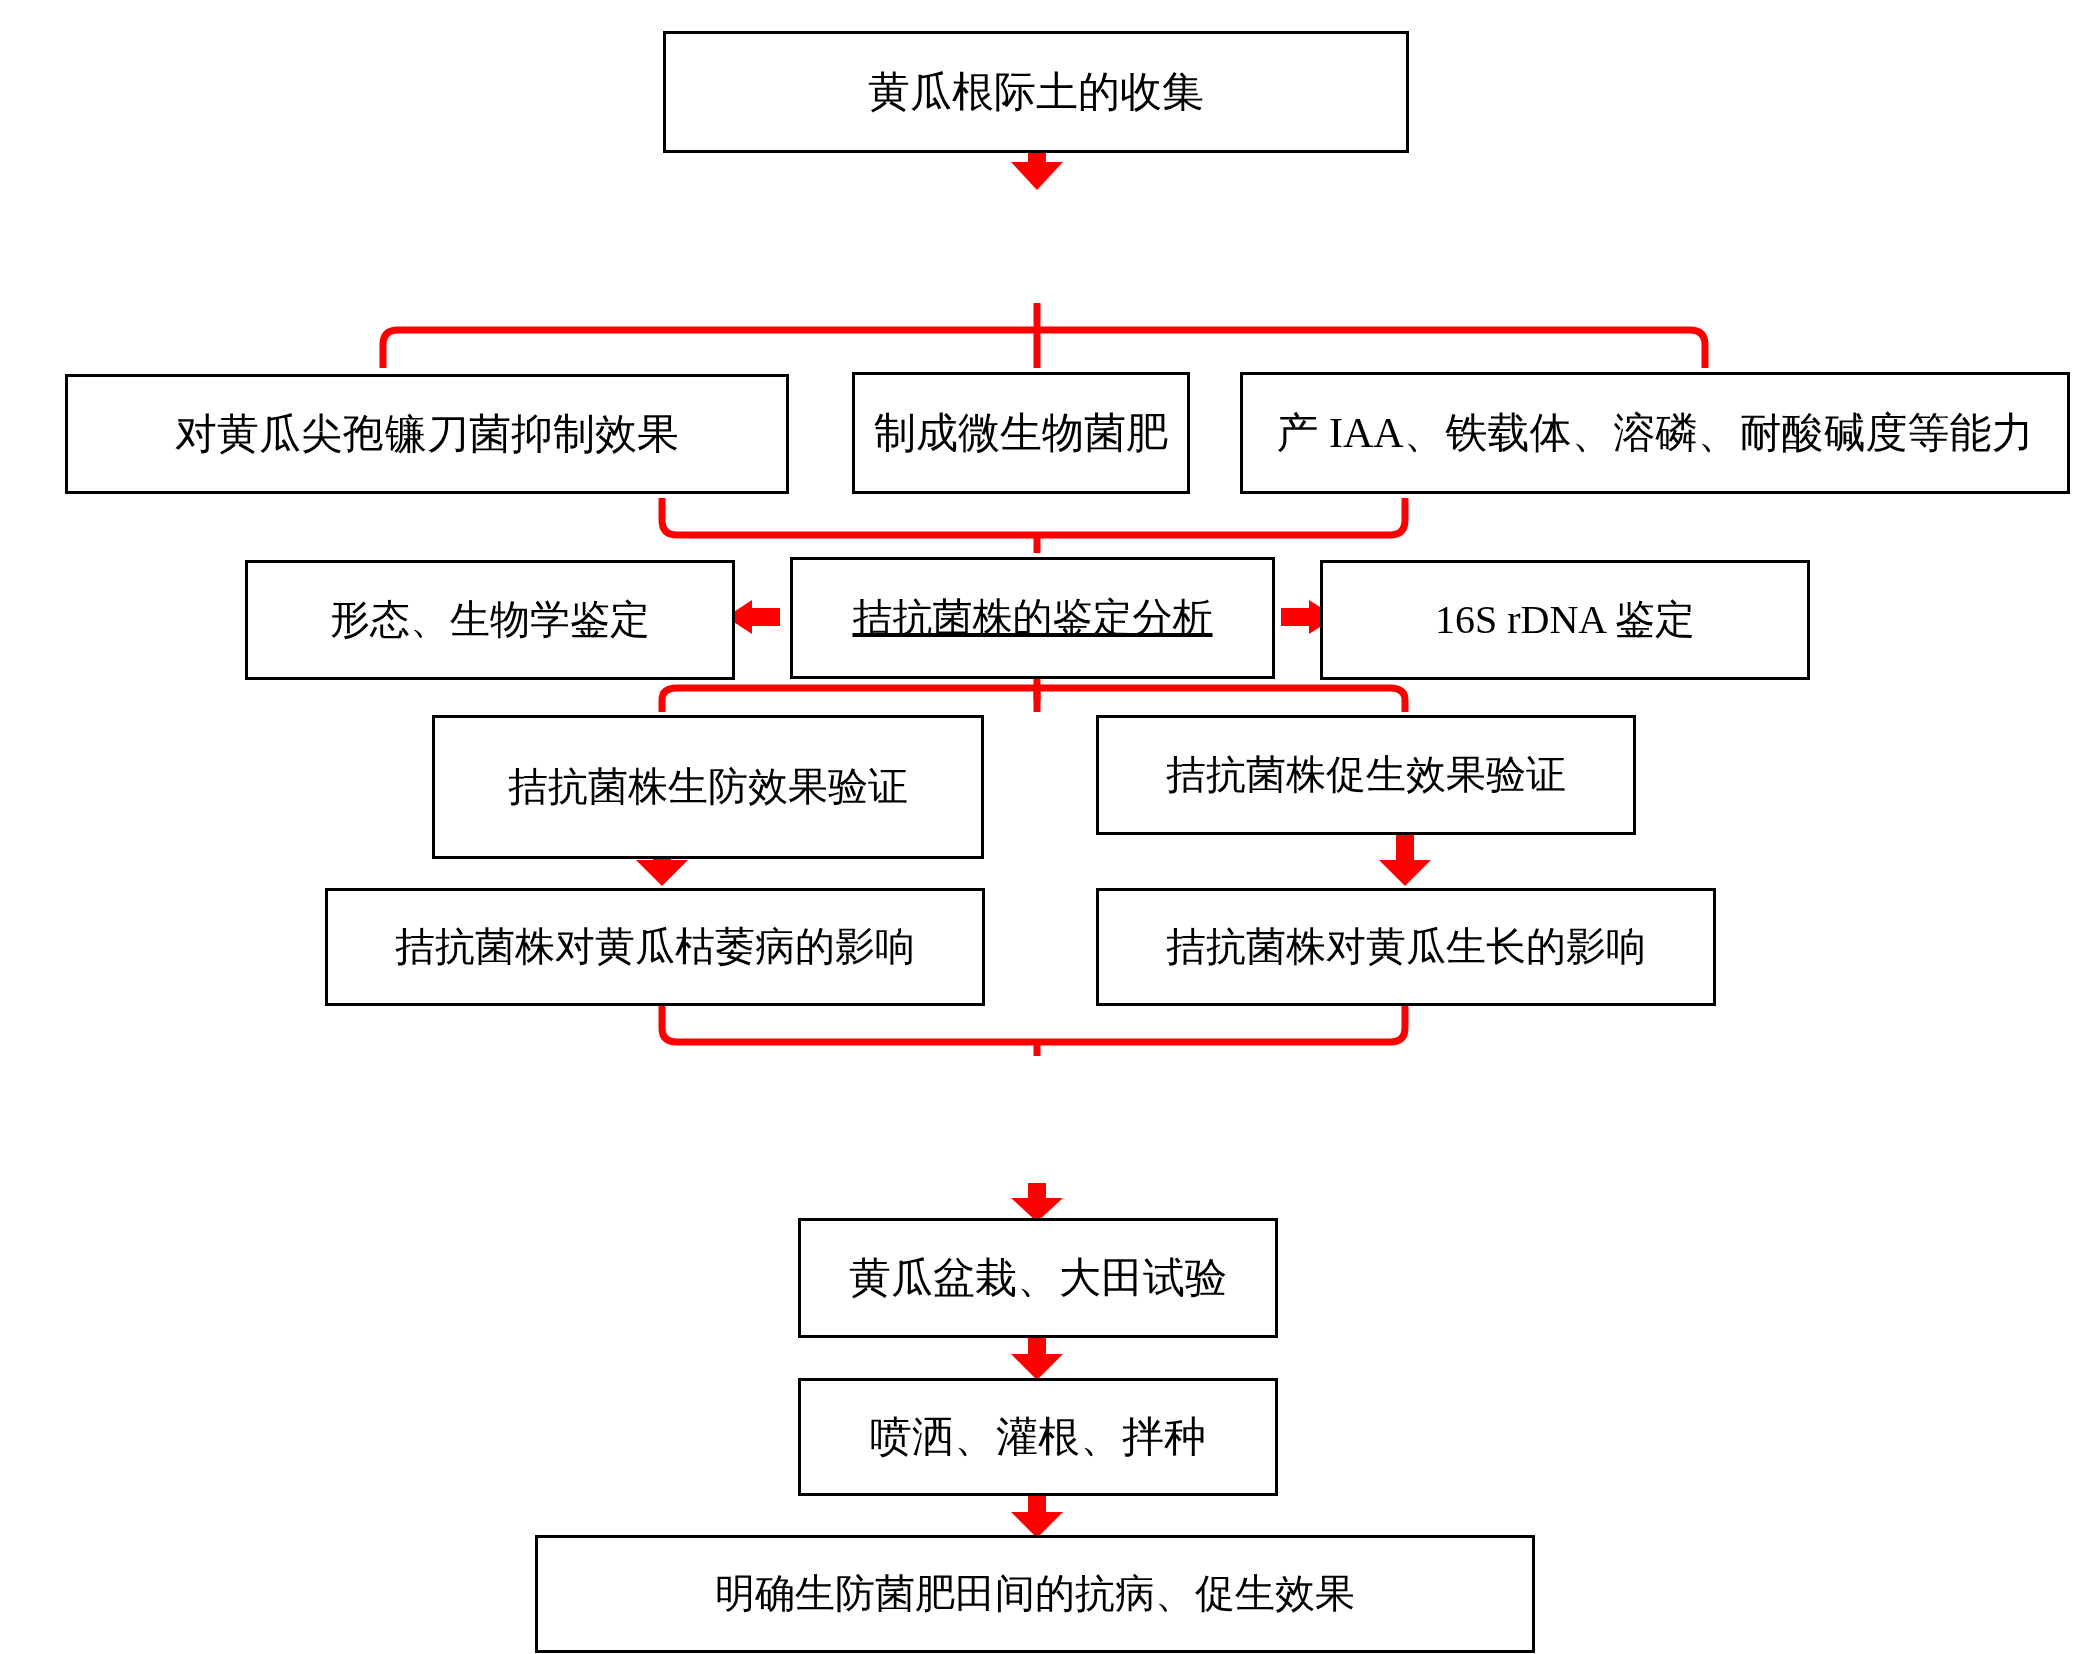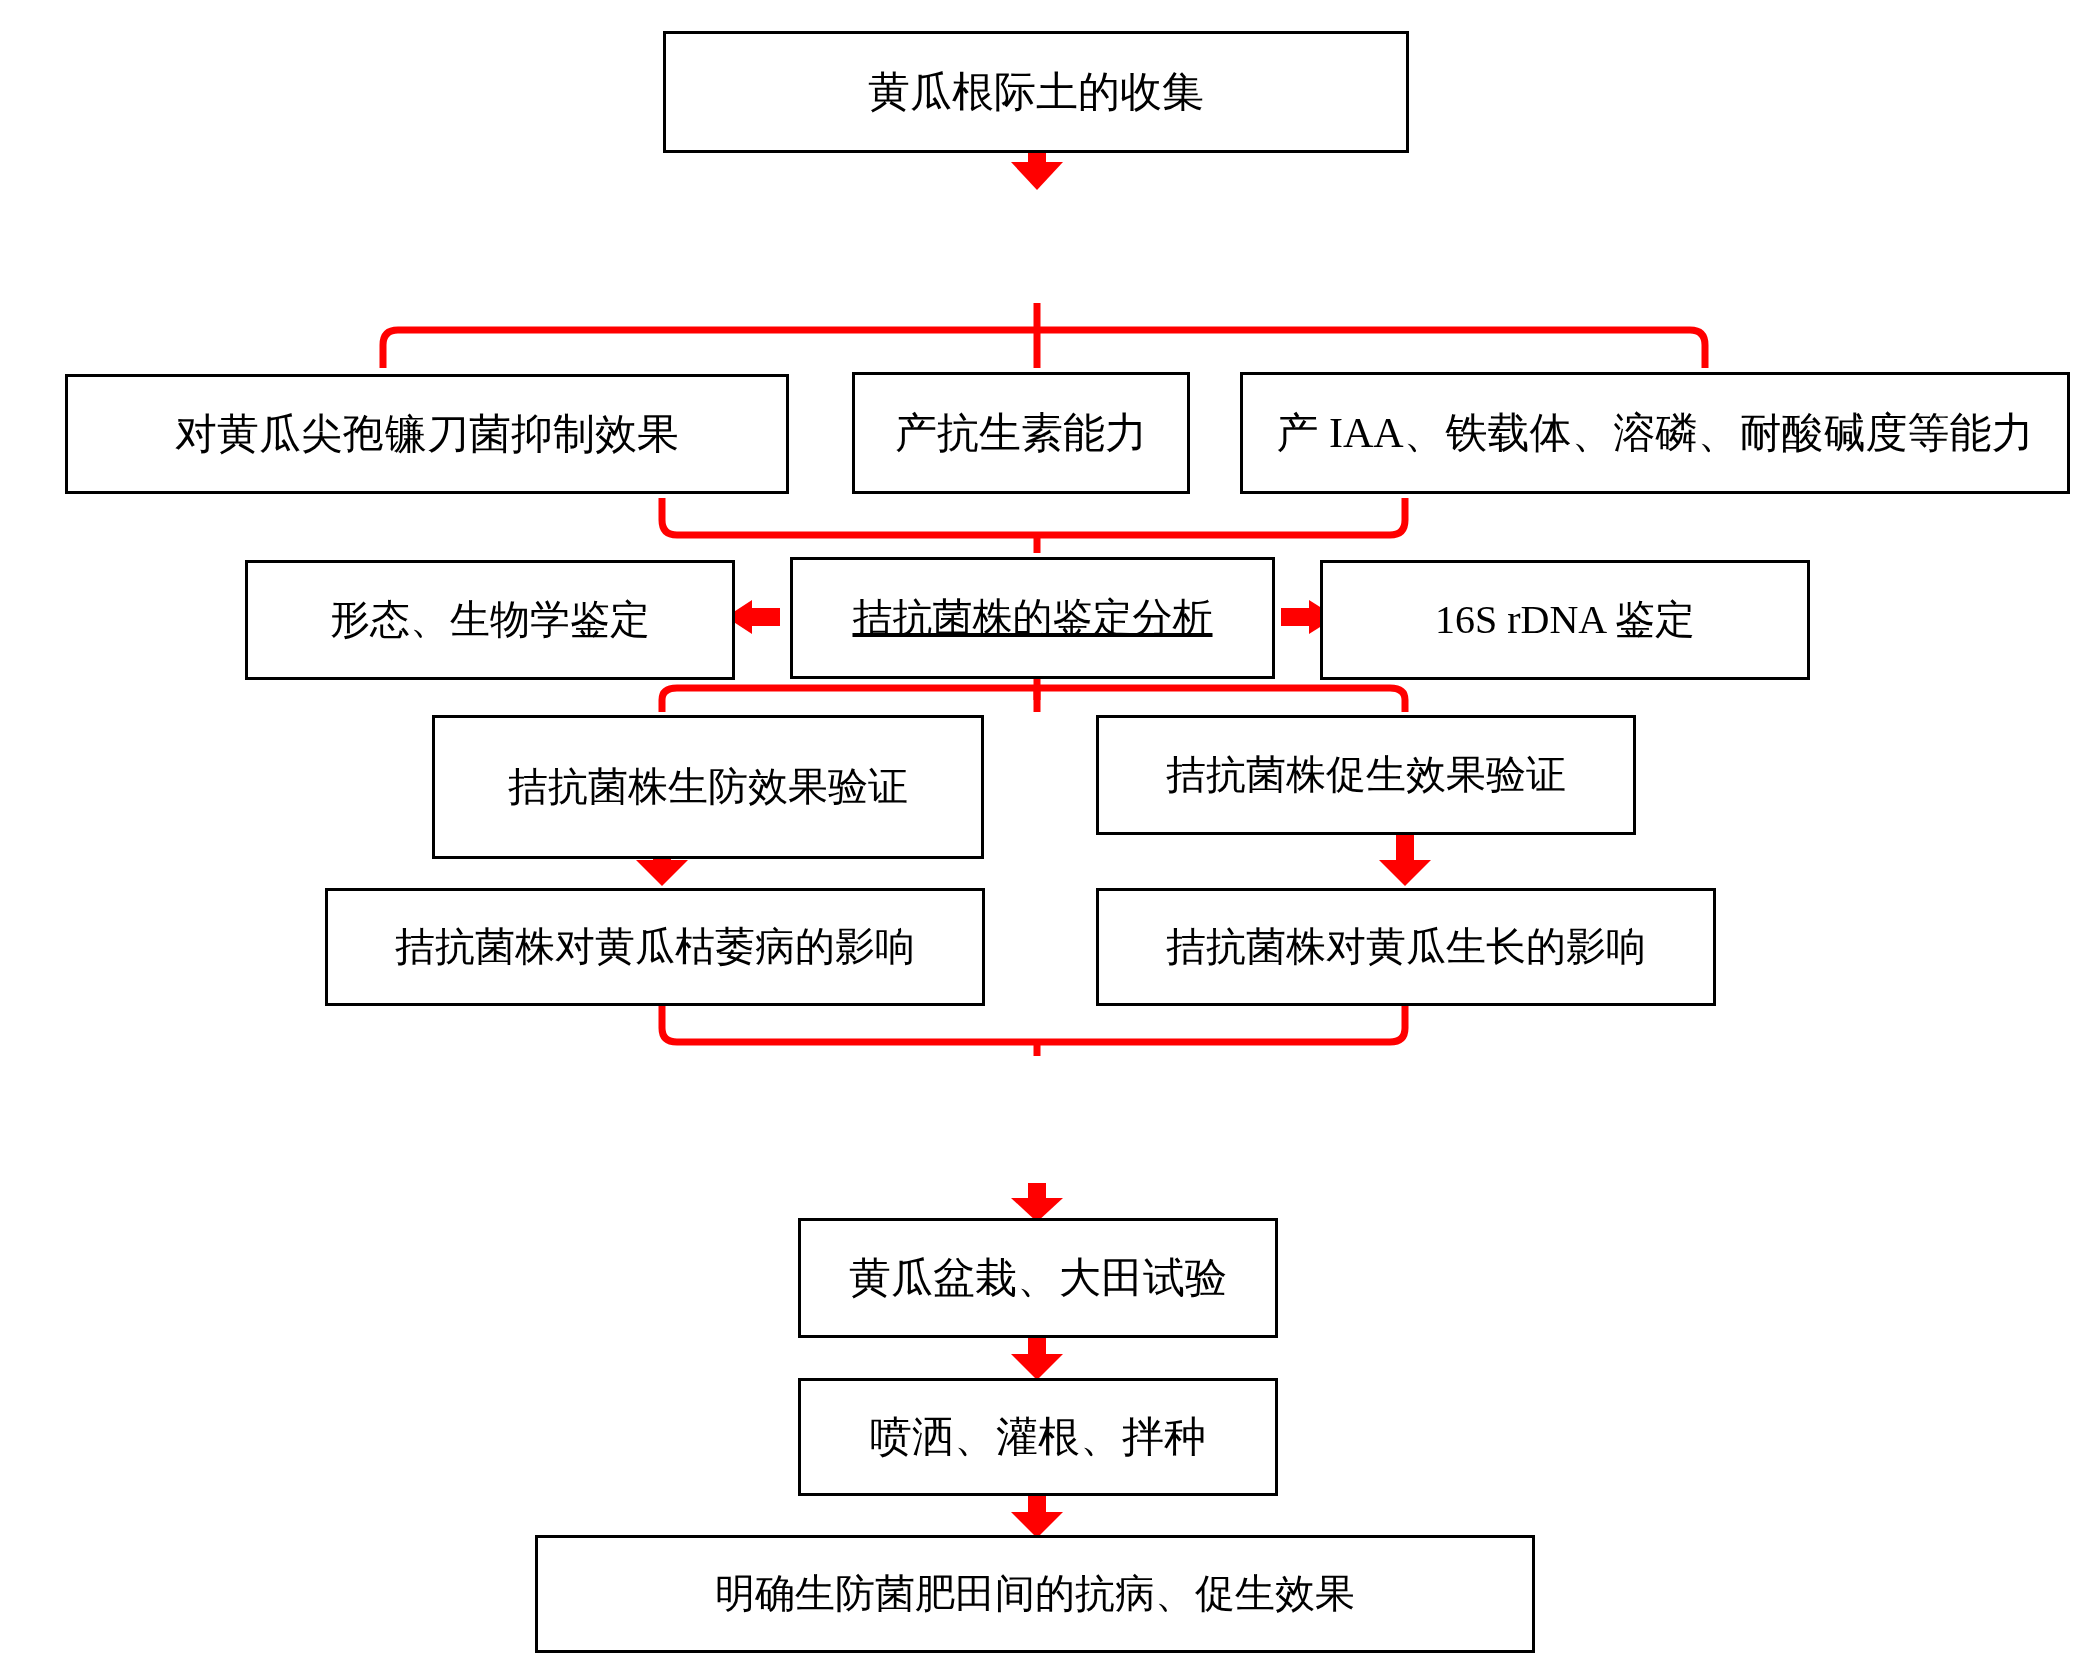--- a/index.html
+++ b/index.html
@@ -119,21 +119,21 @@
     </g>
   </svg>
 
   <div class="node fs-big" style="left: 663px; top: 14px; width: 746px; height: 122px; margin-top: 17px;">
     <span class="label">黄瓜根际土的收集</span>
   </div>
   <div class="node fs-big" style="left: 22px; top: 374px; width: 724px; height: 120px; margin-left: 43px;">
     <span class="label">对黄瓜尖孢镰刀菌抑制效果</span>
   </div>
   <div class="node fs-big" style="left: 852px; top: 372px; width: 338px; height: 122px;">
-    <span class="label">产抗生素能力</span>
+    <span class="label">制成微生物菌肥</span>
   </div>
   <div class="node fs-big" style="left: 1240px; top: 372px; width: 830px; height: 122px;">
     <span class="label">产 IAA、铁载体、溶磷、耐酸碱度等能力</span>
   </div>
   <div class="node fs-mid" style="left: 245px; top: 560px; width: 490px; height: 120px;">
     <span class="label">形态、生物学鉴定</span>
   </div>
   <div class="node fs-mid" style="left: 790px; top: 557px; width: 485px; height: 122px; text-decoration: underline;">
     <span class="label">拮抗菌株的鉴定分析</span>
   </div>

